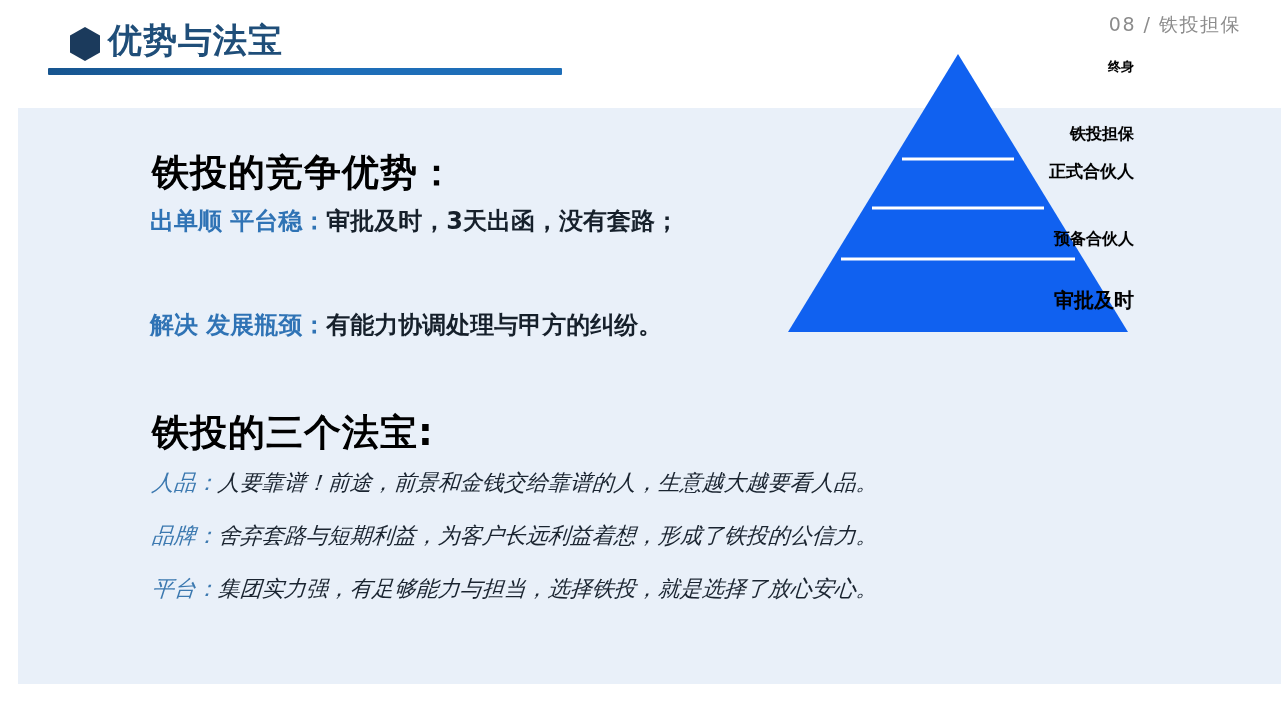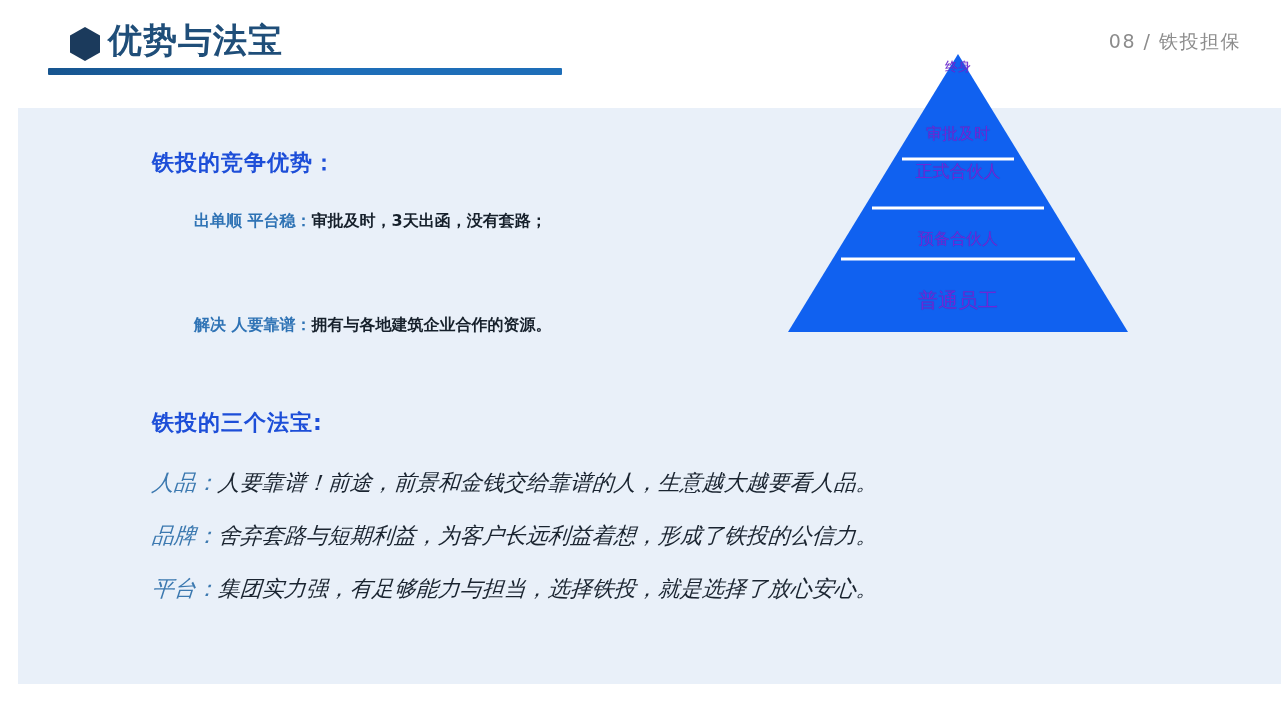--- a/index.html
+++ b/index.html
@@ -23,46 +23,45 @@
     font-size:34px;font-weight:bold;color:#1F4E79;
     letter-spacing:1px;line-height:46px;white-space:nowrap;
     font-family:"DejaVu Sans","Liberation Sans",sans-serif;
   }
   #header-rule{
     position:absolute;left:48px;top:68px;width:514px;height:7px;
     background:linear-gradient(90deg,#17558F 0%,#1E6EB8 55%,#1E6EB8 100%);
     border-radius:1px;
   }
   #header-pager{
-    position:absolute;right:40px;top:29px;
+    position:absolute;right:40px;top:12px;
     font-size:19px;color:#8c8c8c;letter-spacing:1.5px;white-space:nowrap;
     font-family:"DejaVu Sans","Liberation Sans",sans-serif;
   }
 
   
   #body-panel{
     position:absolute;left:18px;top:108px;width:1263px;height:576px;
     background:#e9f0f9;
   }
 
   
   .section-heading{
     position:absolute;
-    font-size:22px;font-weight:bold;color:#1d4ed8;
+    font-size:37px;font-weight:bold;color:#000000;
     letter-spacing:1px;white-space:nowrap;
     font-family:"DejaVu Sans","Liberation Sans",sans-serif;
   }
   #adv-heading{left:152px;top:148px;}
   #tool-heading{left:152px;top:408px;}
 
   .adv-row{
     position:absolute;white-space:nowrap;
-    font-size:16px;line-height:28px;
+    font-size:24px;line-height:28px;
     font-family:"DejaVu Sans","Liberation Sans",sans-serif;
-    margin-left:44px;
   }
   #adv-row-0{left:150px;top:207px;}
   #adv-row-1{left:150px;top:259px;}
   #adv-row-2{left:150px;top:311px;}
   .adv-label{color:#2F73B5;font-weight:bold;}
   .adv-text{color:#16202B;font-weight:bold;}
 
   .tool-row{
     position:absolute;white-space:nowrap;
     font-size:22px;line-height:30px;
@@ -75,24 +74,24 @@
   #tool-row-2{left:152px;top:574px;}
   .tool-label{color:#3C79B0;}
   .tool-text{color:#1A2430;}
 
   
   #pyramid{
     position:absolute;left:782px;top:52px;width:352px;height:284px;
   }
   #pyramid svg{display:block;}
   .pyr-label{
-    position:absolute;width:352px;text-align:center;
-    color:#6d28d9;white-space:nowrap;pointer-events:none;
+    position:absolute;width:352px;text-align:right;
+    color:#000000;white-space:nowrap;pointer-events:none;
     font-family:"DejaVu Sans","Liberation Sans",sans-serif;
-    font-weight:normal;
+    font-weight:bold;
     text-shadow:0 0 1px rgba(0,0,0,.18);
   }
   #pyr-label-0{top:5px;font-size:13px;line-height:19px;}
   #pyr-label-1{top:72px;font-size:16px;}
   #pyr-label-2{top:108px;font-size:17px;}
   #pyr-label-3{top:177px;font-size:16px;}
   #pyr-label-4{top:235px;font-size:20px;}
 </style>
 </head>
 <body>
@@ -107,21 +106,21 @@
   </div>
 
   <div id="body-panel"></div>
 
   <div class="section-heading" id="adv-heading">铁投的竞争优势：</div>
 
   <div class="adv-row" id="adv-row-0">
     <span class="adv-label">出单顺 平台稳：</span><span class="adv-text">审批及时，3天出函，没有套路；</span>
   </div>
   <div class="adv-row" id="adv-row-2">
-    <span class="adv-label">解决 人要靠谱：</span><span class="adv-text">拥有与各地建筑企业合作的资源。</span>
+    <span class="adv-label">解决 发展瓶颈：</span><span class="adv-text">有能力协调处理与甲方的纠纷。</span>
   </div>
 
   <div class="section-heading" id="tool-heading">铁投的三个法宝:</div>
 
   <div class="tool-row" id="tool-row-0">
     <span class="tool-label">人品：</span><span class="tool-text">人要靠谱！前途，前景和金钱交给靠谱的人，生意越大越要看人品。</span>
   </div>
   <div class="tool-row" id="tool-row-1">
     <span class="tool-label">品牌：</span><span class="tool-text">舍弃套路与短期利益，为客户长远利益着想，形成了铁投的公信力。</span>
   </div>
@@ -137,19 +136,19 @@
       <line x1="120" y1="107" x2="232" y2="107" stroke="#ffffff" stroke-width="3"></line>
       <line x1="90" y1="156" x2="262" y2="156" stroke="#ffffff" stroke-width="3"></line>
       <line x1="59" y1="207" x2="293" y2="207" stroke="#ffffff" stroke-width="3"></line>
       <line x1="30" y1="262" x2="322" y2="262" stroke="#ffffff" stroke-width="0"></line>
       <line x1="38" y1="215" x2="314" y2="215" stroke="#ffffff" stroke-width="0"></line>
     </svg>
 
     <div class="pyr-label" id="pyr-label-0">
       <div>终身</div>
     </div>
-    <div class="pyr-label" id="pyr-label-1">审批及时</div>
+    <div class="pyr-label" id="pyr-label-1">铁投担保</div>
     <div class="pyr-label" id="pyr-label-2">正式合伙人</div>
     <div class="pyr-label" id="pyr-label-3">预备合伙人</div>
-    <div class="pyr-label" id="pyr-label-4">普通员工</div>
+    <div class="pyr-label" id="pyr-label-4">审批及时</div>
   </div>
 
 </div>
 
 </body></html>

